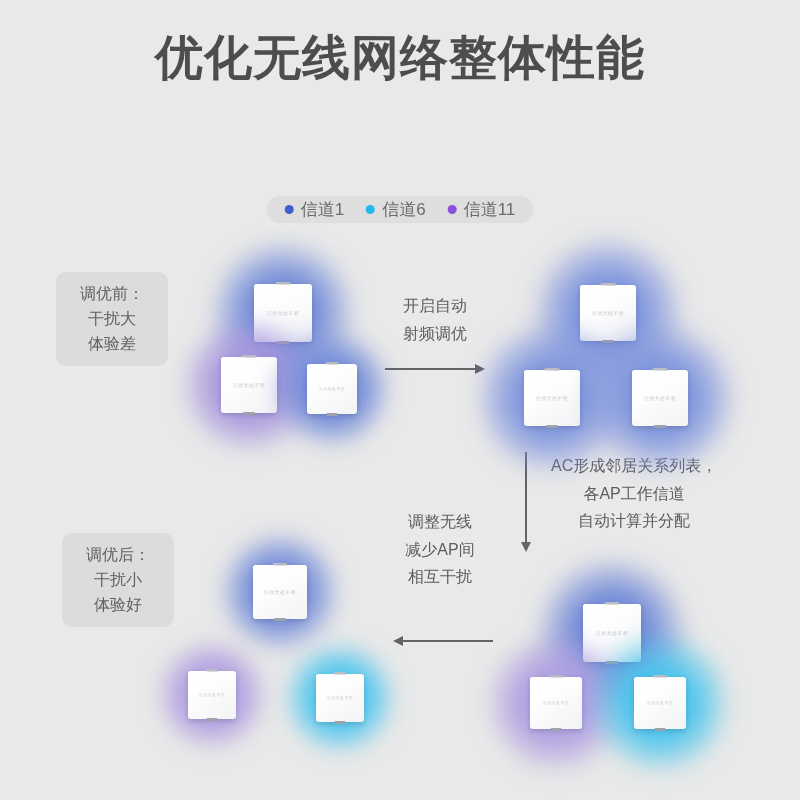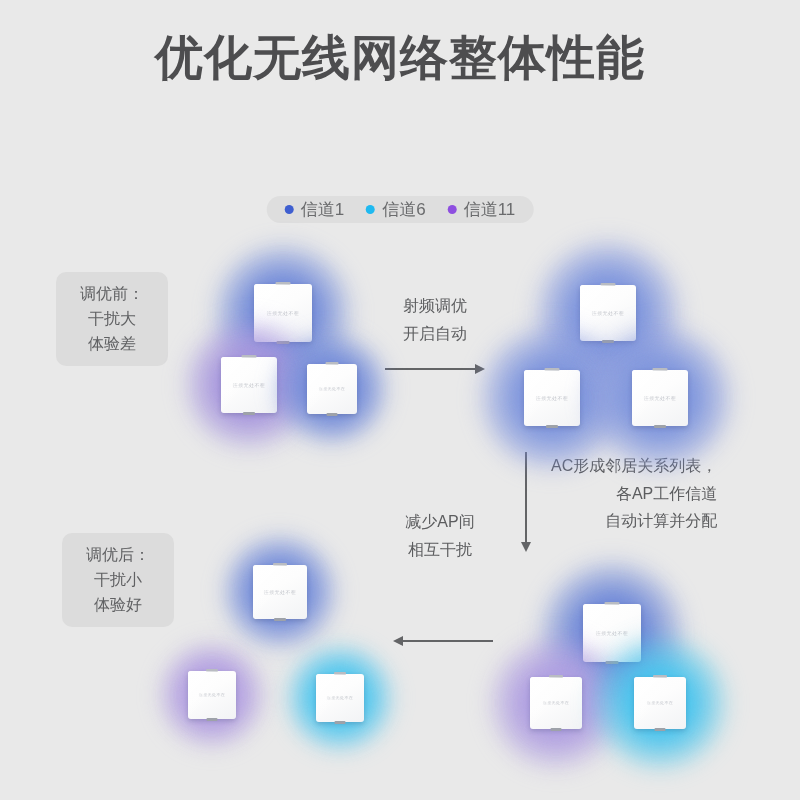--- a/index.html
+++ b/index.html
@@ -80,21 +80,21 @@
   }
 
   .free-text {
     position: absolute;
     font-size: 16px;
     line-height: 1.72;
     color: #5c5d5f;
     white-space: nowrap;
   }
   .free-text.center { text-align: center; }
-  .free-text.left   { text-align: right; }
+  .free-text.left   { text-align: center; }
 
   
   .arrow-h {
     position: absolute;
     height: 10px;
     display: flex;
     align-items: center;
   }
   .arrow-h .shaft {
     height: 2px;
@@ -214,39 +214,40 @@
   <div>体验差</div>
 </div>
 
 <div class="caption-box" style="left:62px; top:533px; width:112px;">
   <div>调优后：</div>
   <div>干扰小</div>
   <div>体验好</div>
 </div>
 
 <div class="free-text center" style="left:380px; top:292px; width:110px;">
+  <div>开启自动</div>
   <div>射频调优</div>
-  <div>开启自动</div>
 </div>
 <div class="arrow-h" style="left:385px; top:364px; width:100px;">
   <span class="shaft"></span>
   <span class="head-r"></span>
 </div>
 
 <div class="arrow-v" style="left:521px; top:452px; height:100px;">
   <span class="shaft"></span>
   <span class="head-d"></span>
 </div>
 <div class="free-text left" style="left:551px; top:452px;">
   <div>AC形成邻居关系列表，</div>
   <div>各AP工作信道</div>
   <div>自动计算并分配</div>
 </div>
 
 <div class="free-text center" style="left:385px; top:508px; width:110px;">
+  <div>调整无线</div>
   <div>减少AP间</div>
   <div>相互干扰</div>
 </div>
 <div class="arrow-h" style="left:393px; top:636px; width:100px;">
   <span class="head-l"></span>
   <span class="shaft"></span>
 </div>
 
 <div class="cluster" style="left:175px; top:255px; width:240px; height:200px;">
     <div class="node" style="left: 108px; top: 58px;">

